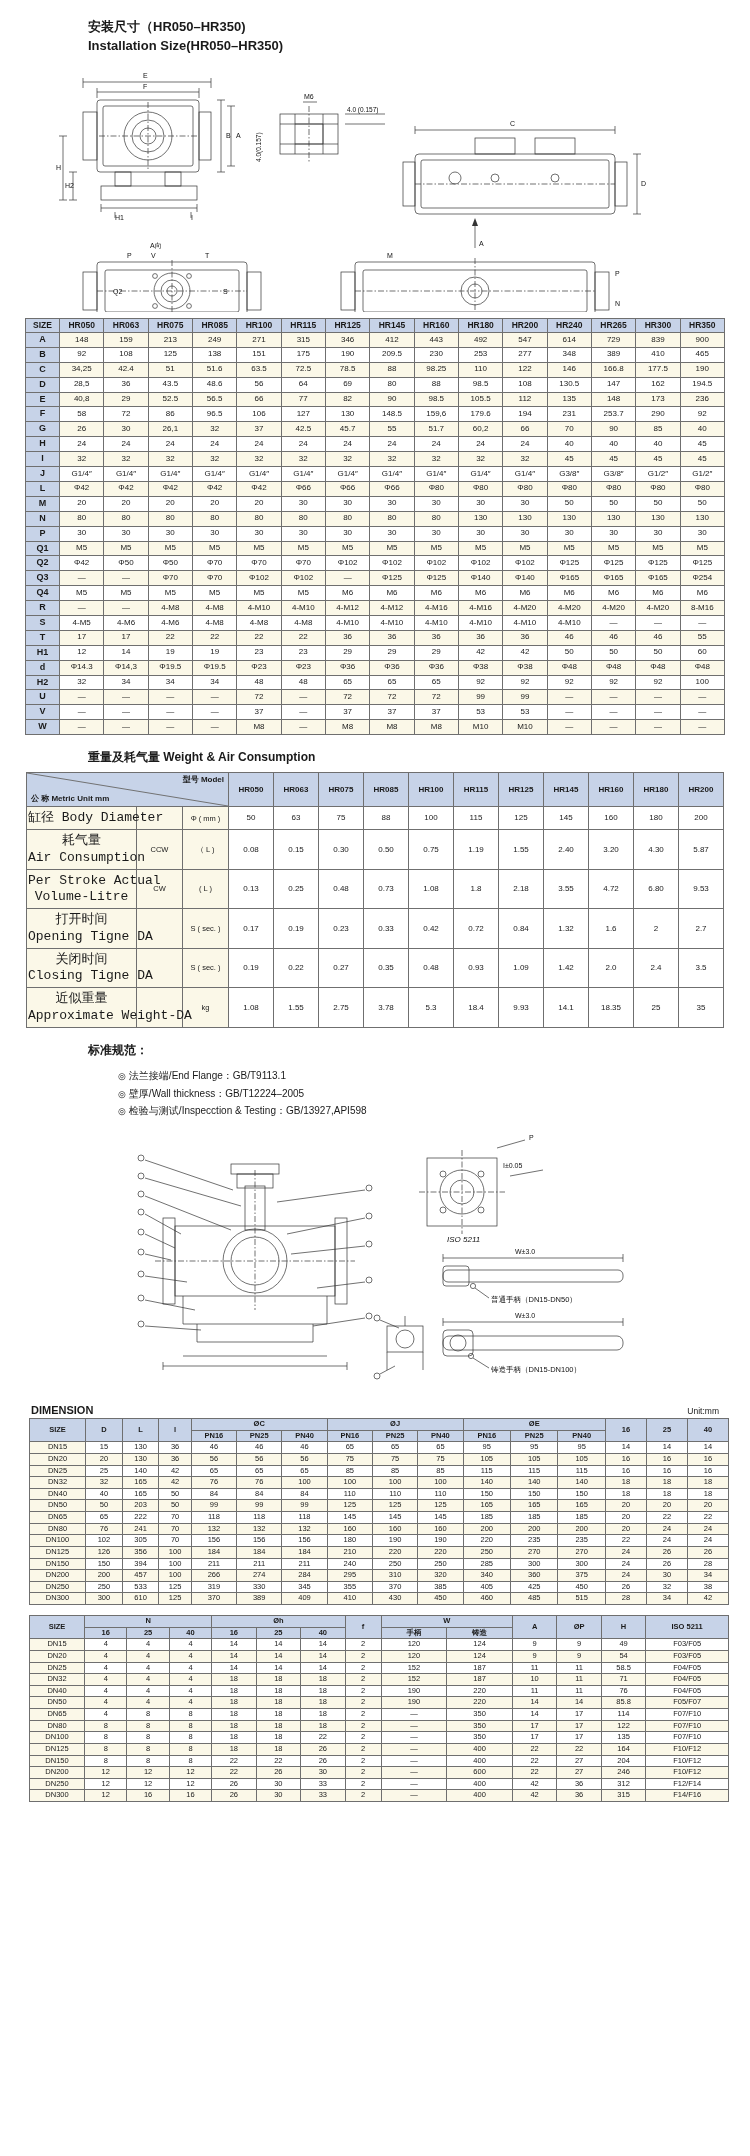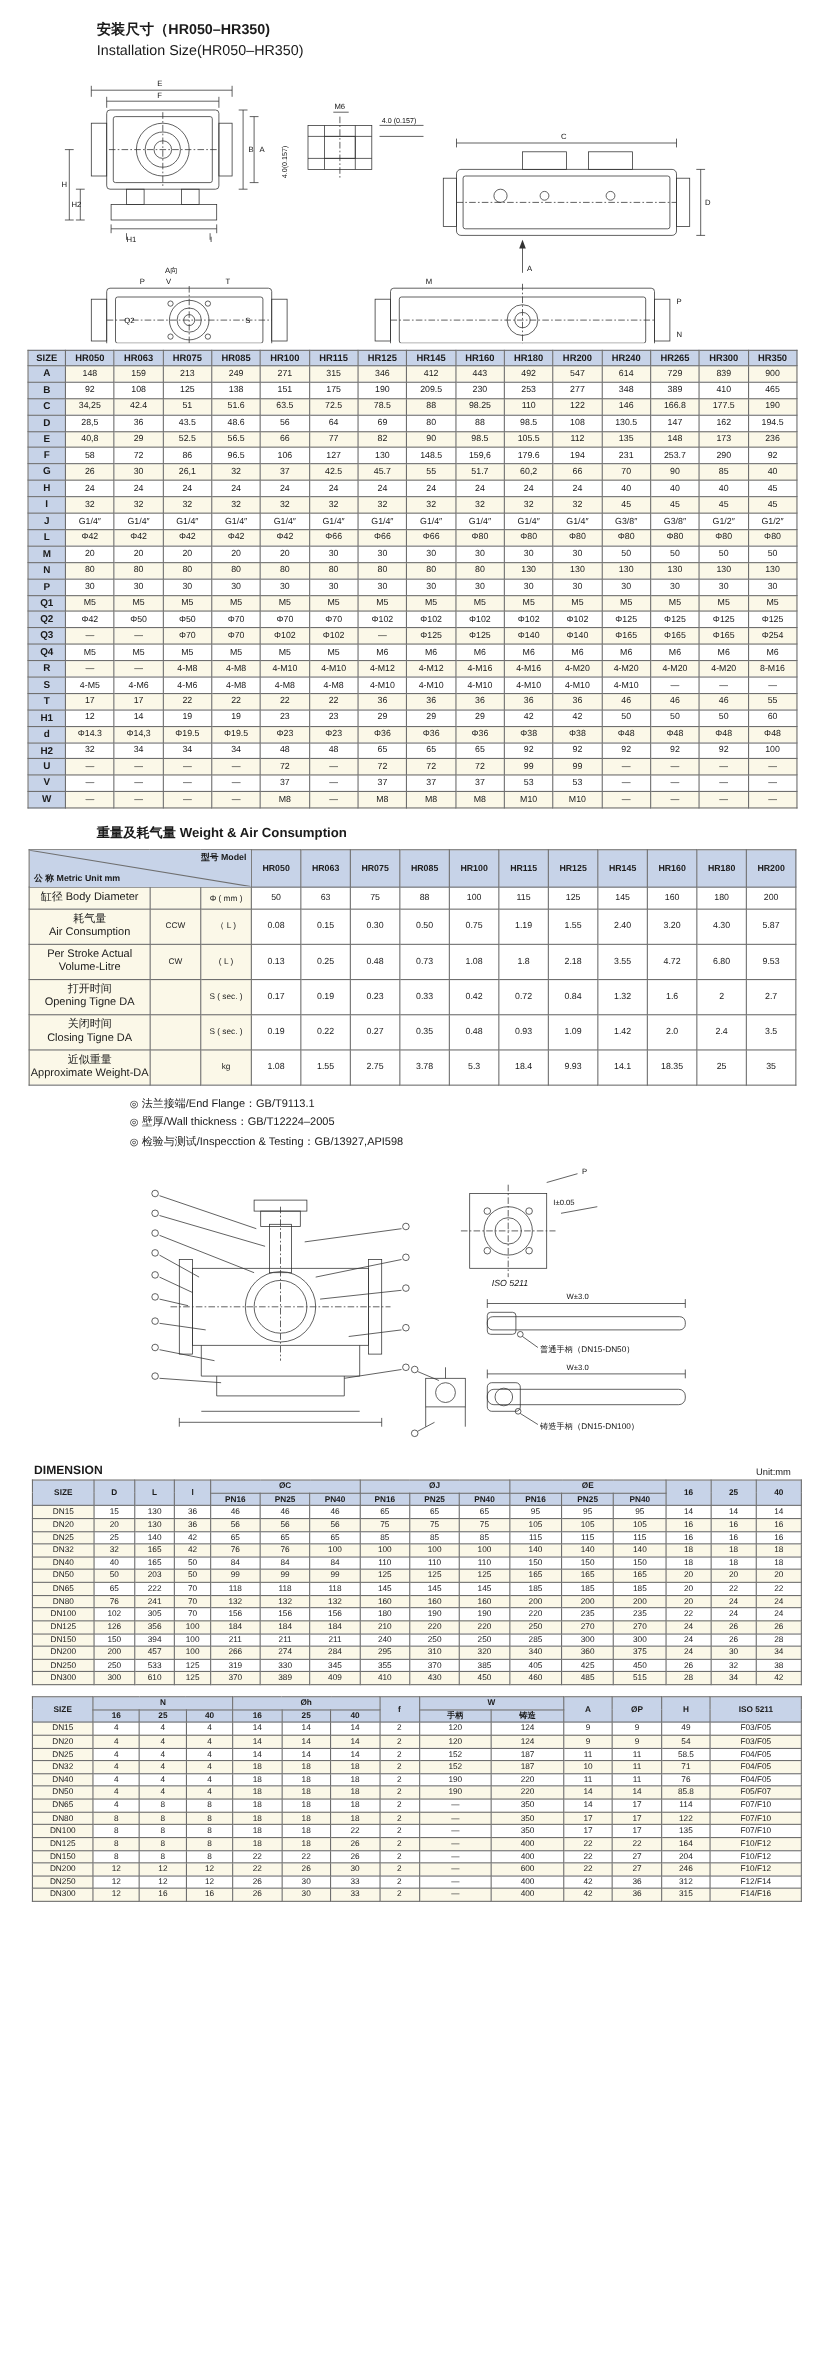--- a/index.html
+++ b/index.html
@@ -11,21 +11,21 @@
     color: #1a1a1a;
     font-size: 9px;
   }
   .page { width: 750px; padding: 0 0 20px 0; }
   .section-title {
     font-size: 13px;
     font-weight: bold;
     margin: 18px 0 4px 88px;
     line-height: 1.45;
   }
-  .section-title .en { font-weight: normal; }
+  .section-title .en { font-weight: bold; }
   .subtitle-block { margin: 14px 0 6px 88px; font-size: 12px; font-weight: bold; }
 
   
   .drawing {
     margin: 6px auto 0 auto;
     width: 640px;
     height: 250px;
     position: relative;
   }
   .dwg-svg { display:block; }
@@ -67,22 +67,23 @@
     border: 1px solid #6f6f6f;
     font-size: 8px;
     padding: 3px 1px;
     text-align: center;
     line-height: 1.25;
   }
   #weight-table thead th { background: #c7d3e8; font-weight: bold; }
   #weight-table .rowlab {
     background: #fbf8e8;
     text-align: center;
-    font-size: 10px;
+    font-size: 13px;
     line-height: 1.25;
+    font-family: Liberation Mono, monospace;
   }
   #weight-table td.val { background: #ffffff; }
   #weight-table .unitcell { background:#fbf8e8; font-size:7.5px; }
   .diag-cell {
     background: #c7d3e8;
     position: relative;
     padding: 0 !important;
     height: 34px;
   }
   .diag-cell .d-top { position:absolute; top:2px; right:4px; font-size:8px; font-weight:bold;}
@@ -940,20 +941,21 @@
           <td class="val">18.4</td>
           <td class="val">9.93</td>
           <td class="val">14.1</td>
           <td class="val">18.35</td>
           <td class="val">25</td>
           <td class="val">35</td>
         </tr>
       </tbody>
   </table>
 
+  <div class="subtitle-block">标准规范：</div>
   <div class="std-list" id="std-list">
       <div>法兰接端/End Flange：GB/T9113.1</div>
       <div>壁厚/Wall thickness：GB/T12224–2005</div>
       <div>检验与测试/Inspecction &amp; Testing：GB/13927,API598</div>
     </div>
 
   <div class="valve-dwg">
     <svg width="640" height="270" viewBox="0 0 640 270">
       <g stroke="#333" fill="none" stroke-width="0.7">
 

